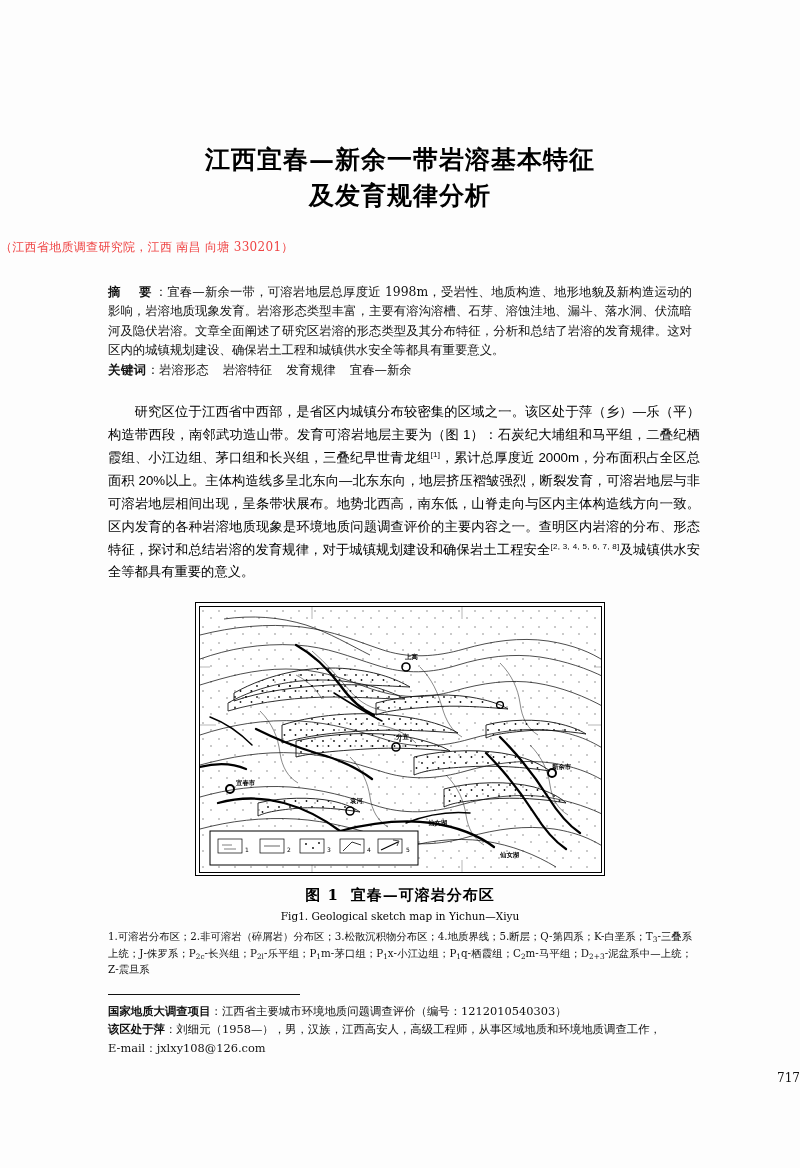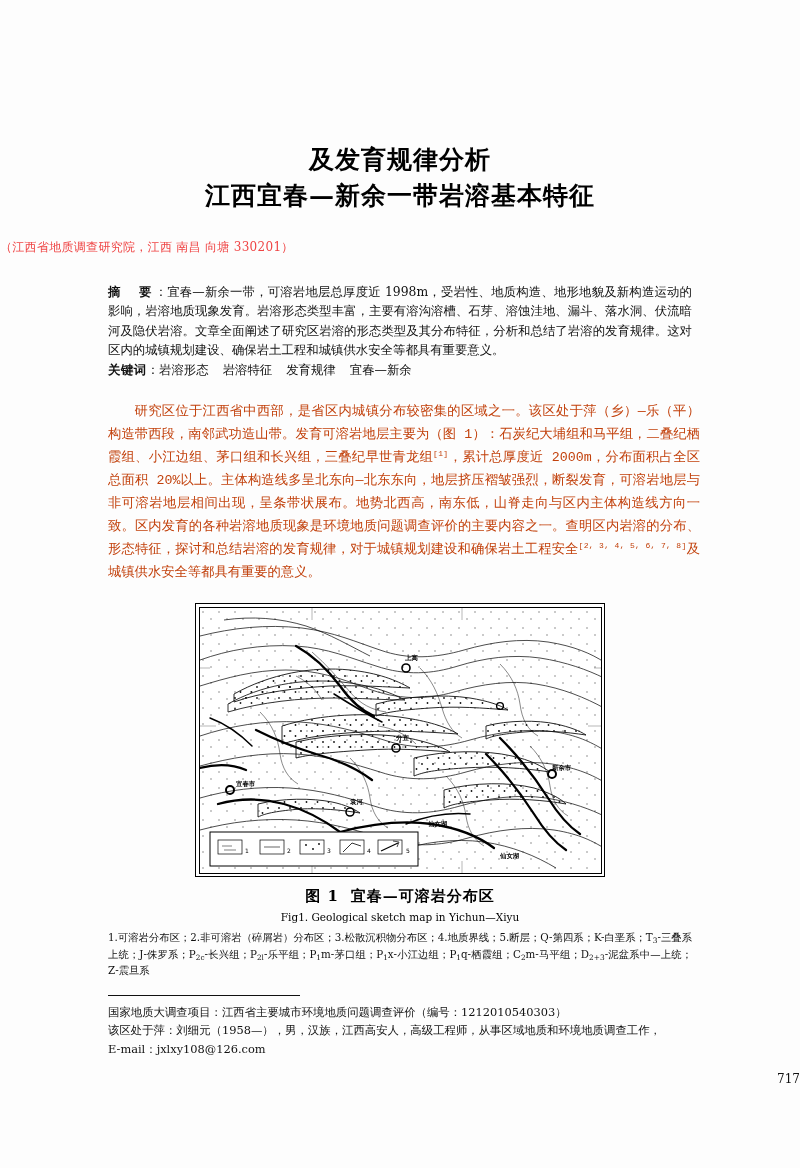--- a/index.html
+++ b/index.html
@@ -71,25 +71,25 @@
     letter-spacing: 0.5px;
   }
   .kw-line {
     margin-top: 2px;
   }
   .kw-sep { display: inline-block; width: 14px; }
 
   
   .body-wrap {
     margin: 22px 100px 0 108px;
-    font-family: Liberation Mono, monospace;
+    font-family: Liberation Sans, sans-serif;
     font-size: 13.3px;
     line-height: 1.72;
     text-align: justify;
-    color: #c2410c;
+    color: #000000;
     text-indent: 2em;
   }
   .body-wrap sup {
     font-size: 8px;
     vertical-align: super;
     letter-spacing: 0.3px;
   }
 
   
   .figure {
@@ -147,37 +147,37 @@
     height: 0;
     border-top: 1px solid #111;
   }
   .footnotes {
     margin: 7px 108px 0 108px;
     font-family: "DejaVu Serif", "Liberation Serif", serif;
     font-size: 11.4px;
     line-height: 1.62;
     color: #111;
   }
-  .footnotes .fn-label { font-weight: normal; }
+  .footnotes .fn-label { font-weight: bold; }
   .page-number {
     margin-top: 14px;
     text-align: right;
     font-family: "DejaVu Serif", "Liberation Serif", serif;
     font-size: 12px;
     color: #111;
   }
 </style>
 </head>
 <body>
 
 <div class="page">
 
   <div class="title-block">
+    <div class="title-line">江西宜春—新余一带岩溶基本特征</div>
     <div class="title-line">及发育规律分析</div>
-    <div class="title-line">江西宜春—新余一带岩溶基本特征</div>
   </div>
 
   <div class="affiliation">（江西省地质调查研究院，江西 南昌 向塘 330201）</div>
 
   <div class="abstract-wrap">
     <p style="margin:0;"><span class="lbl">摘　要</span><span>：</span><span>宜春—新余一带，可溶岩地层总厚度近 1998m，受岩性、地质构造、地形地貌及新构造运动的影响，岩溶地质现象发育。岩溶形态类型丰富，主要有溶沟溶槽、石芽、溶蚀洼地、漏斗、落水洞、伏流暗河及隐伏岩溶。文章全面阐述了研究区岩溶的形态类型及其分布特征，分析和总结了岩溶的发育规律。这对区内的城镇规划建设、确保岩土工程和城镇供水安全等都具有重要意义。</span></p>
     <p class="kw-line" style="margin:0;"><span class="lbl-kw">关键词</span><span>：</span><span id="kw-list"><span>岩溶形态</span><span class="kw-sep"></span><span>岩溶特征</span><span class="kw-sep"></span><span>发育规律</span><span class="kw-sep"></span><span>宜春—新余</span></span></p>
   </div>
 
   <div class="body-wrap">

